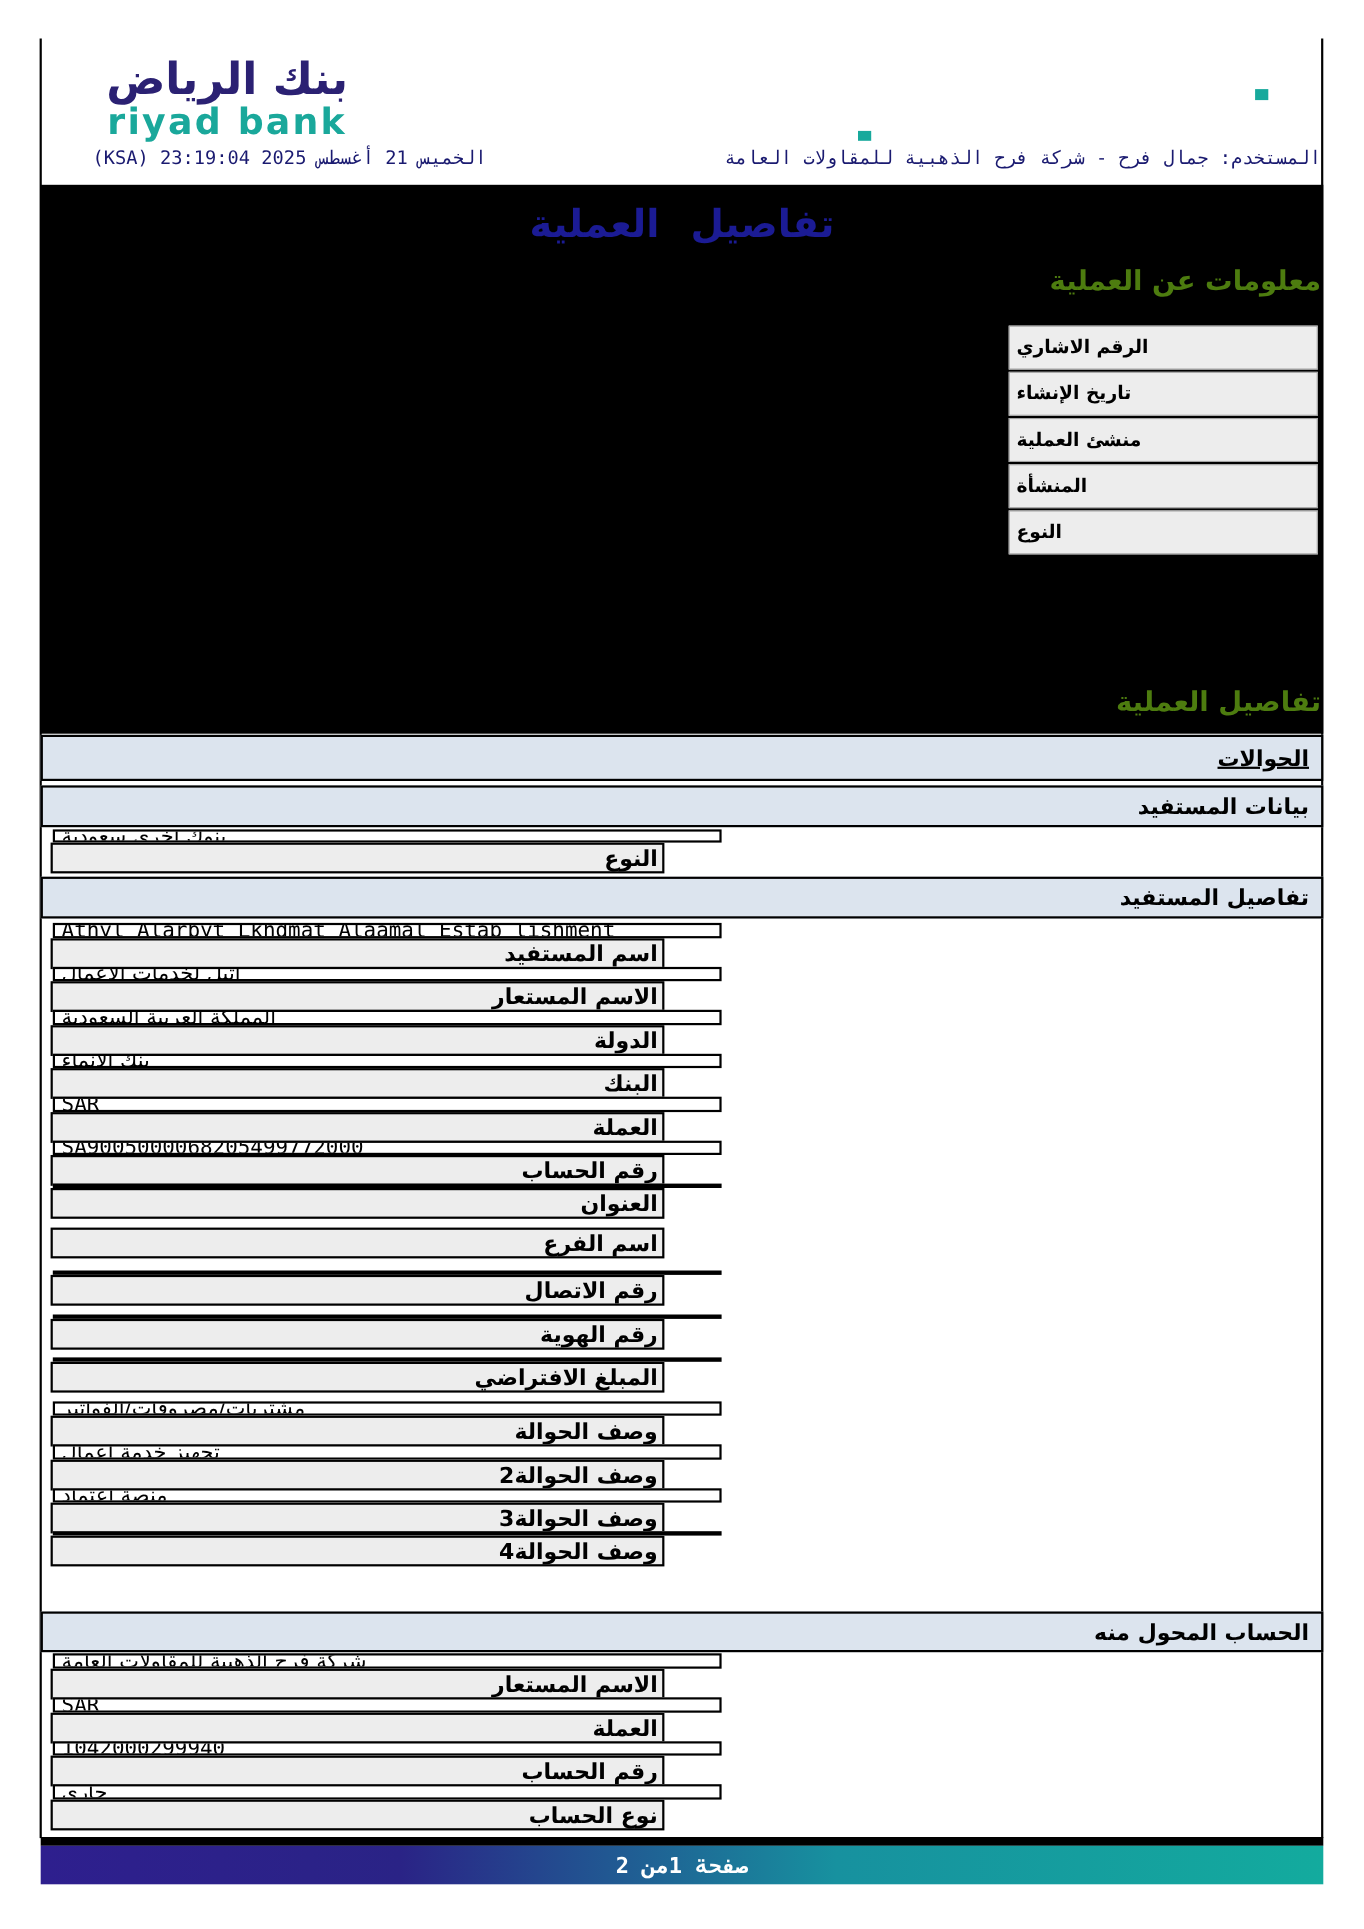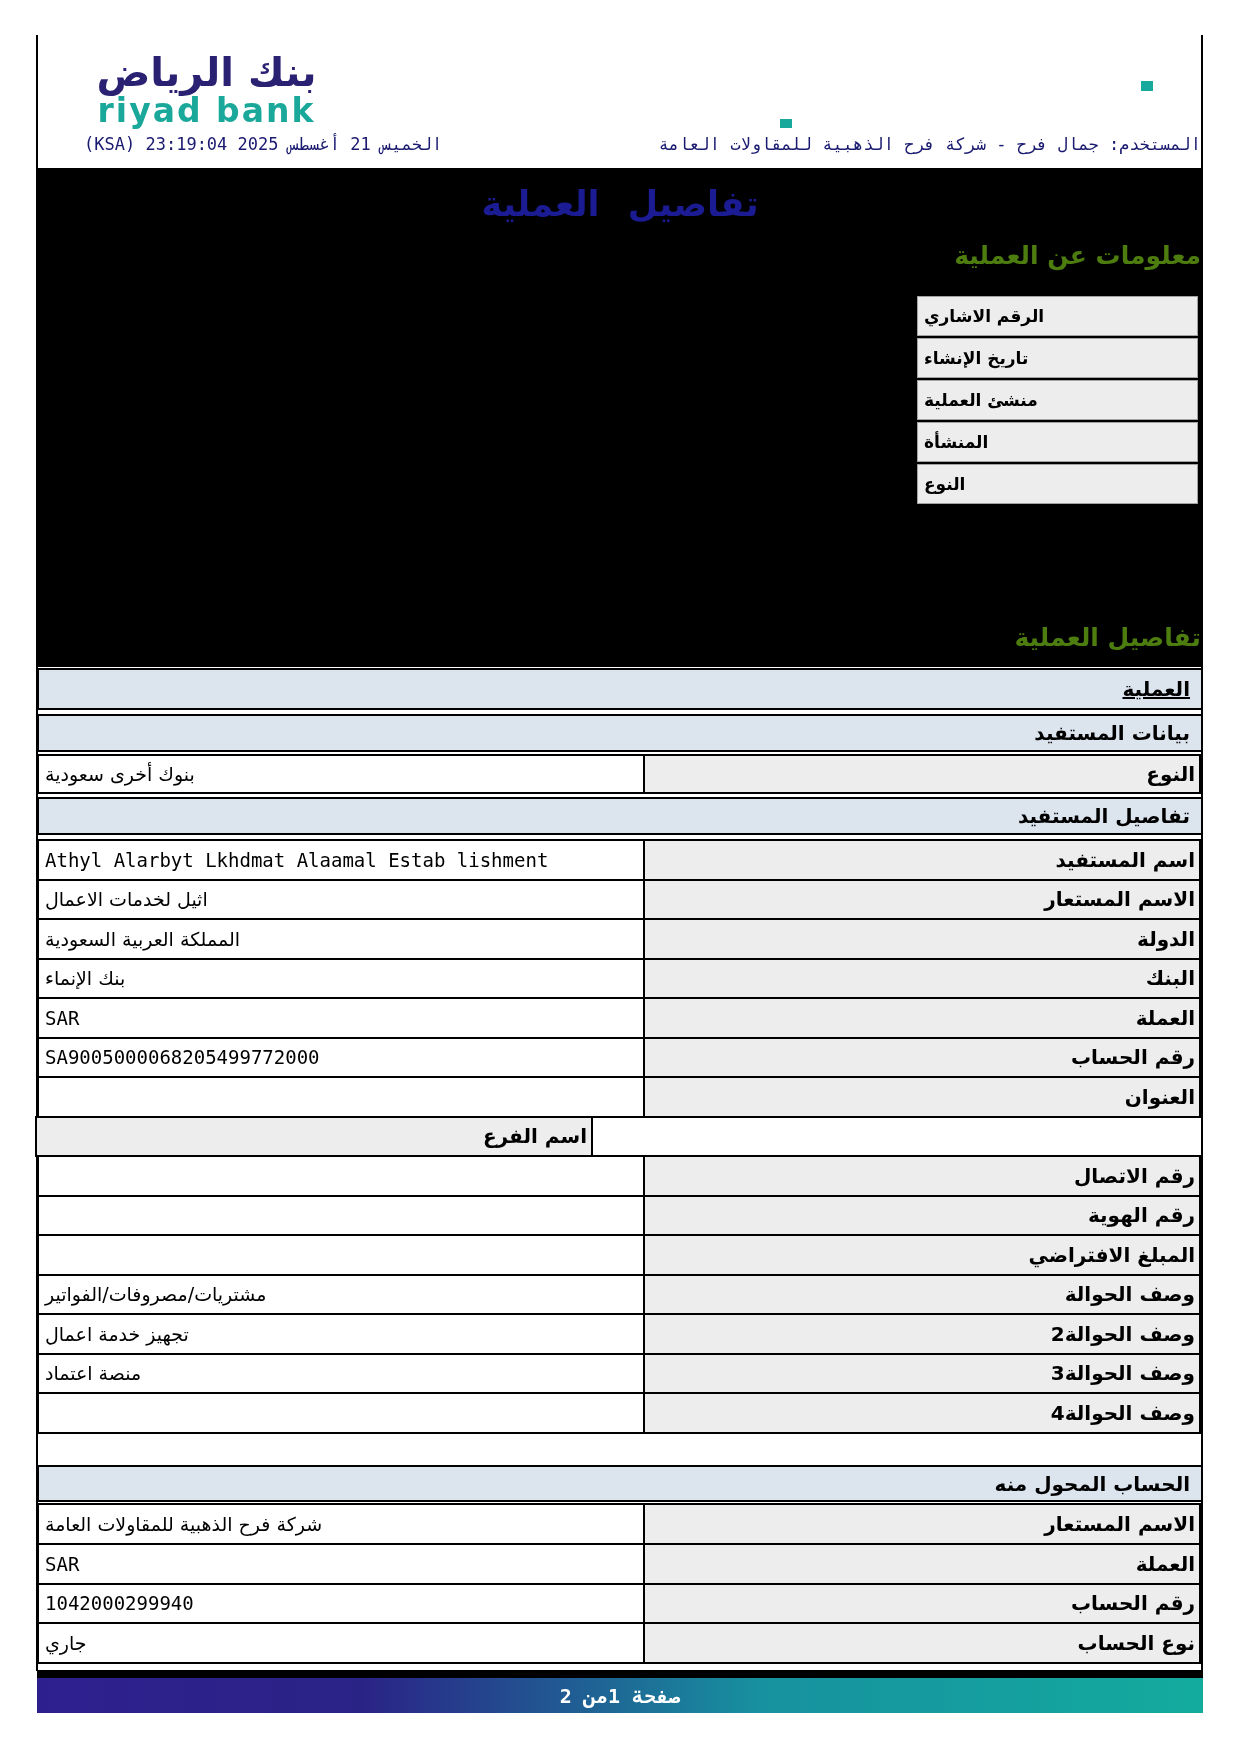--- a/index.html
+++ b/index.html
@@ -30,21 +30,21 @@
                     font-size:17px;font-weight:bold;color:#000;white-space:nowrap;}
   #infoTable .icell.tall{height:72px;}
   
   .secHeader{position:absolute;left:37px;width:1166px;box-sizing:border-box;
              background:#dce4ee;border:2px solid #000;display:flex;align-items:center;
              direction:rtl;padding-right:11px;font-size:20px;font-weight:bold;color:#000;
              white-space:nowrap;}
   .secHeader.u span{text-decoration:underline;}
   
   .dtable{position:absolute;left:37px;width:1166px;}
-  .drow{display:flex;flex-direction:row;margin-top:-2px;}
+  .drow{display:flex;flex-direction:column;margin-top:-2px;padding-left:11px;}
   .drow:first-child{margin-top:0;}
   .dval{box-sizing:border-box;width:608px;background:#fff;border:2px solid #000;
         display:flex;align-items:center;justify-content:flex-end;direction:rtl;
         text-align:right;padding-right:6px;padding-left:6px;font-size:19px;color:#000;
         white-space:nowrap;overflow:hidden;}
   .dlab{box-sizing:border-box;width:558px;background:#ededed;border:2px solid #000;
         margin-left:-2px;display:flex;align-items:center;justify-content:flex-start;
         direction:rtl;text-align:left;padding-left:7px;padding-right:4px;
         font-size:20px;font-weight:bold;color:#000;white-space:nowrap;}
   .mono{font-family:"DejaVu Sans Mono","DejaVu Sans",monospace;font-weight:normal;}
@@ -85,21 +85,21 @@
       <div class="icell">تاريخ الإنشاء</div>
       <div class="icell">منشئ العملية</div>
       <div class="icell">المنشأة</div>
       <div class="icell">النوع</div>
     </div>
 
     <div class="heroHeading" style="top:455px;">تفاصيل العملية</div>
   </div>
 
   <div class="secHeader u" style="top:668px;height:42px;">
-    <span>العملية</span>
+    <span>الحوالات</span>
   </div>
 
   <div class="secHeader" style="top:714px;height:38px;">
     <span>بيانات المستفيد</span>
   </div>
 
   <div class="dtable" style="top:754px;">
     <div class="drow" style="height:40px;">
       <div class="dval">بنوك أخرى سعودية</div>
       <div class="dlab">النوع</div>

